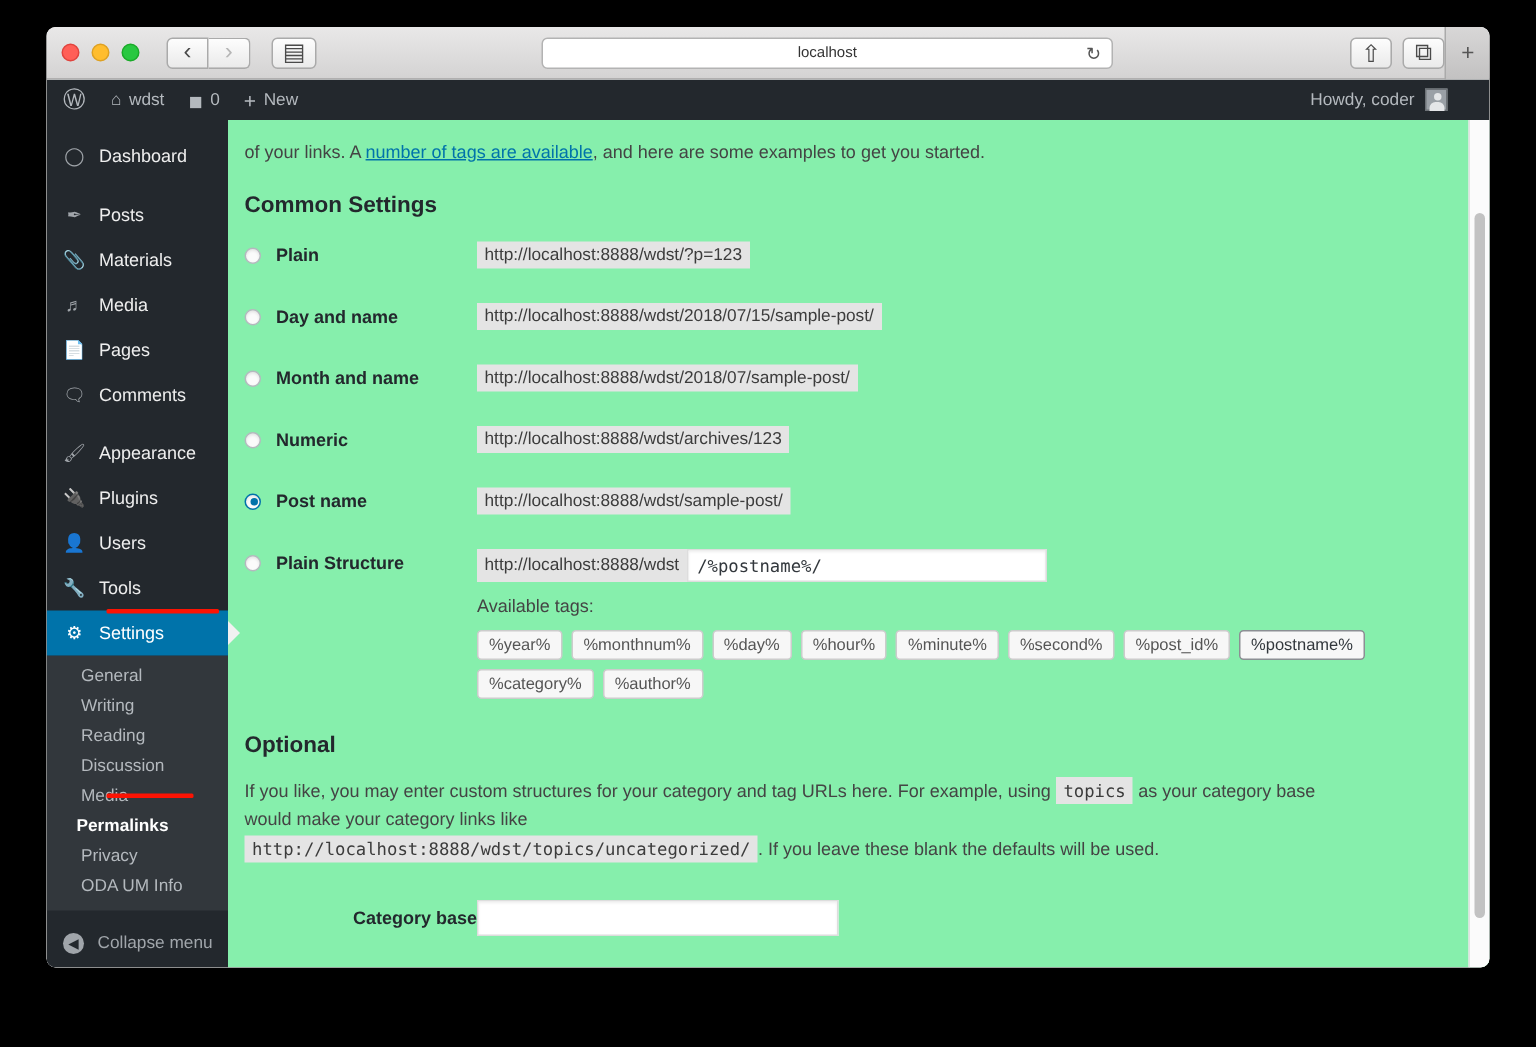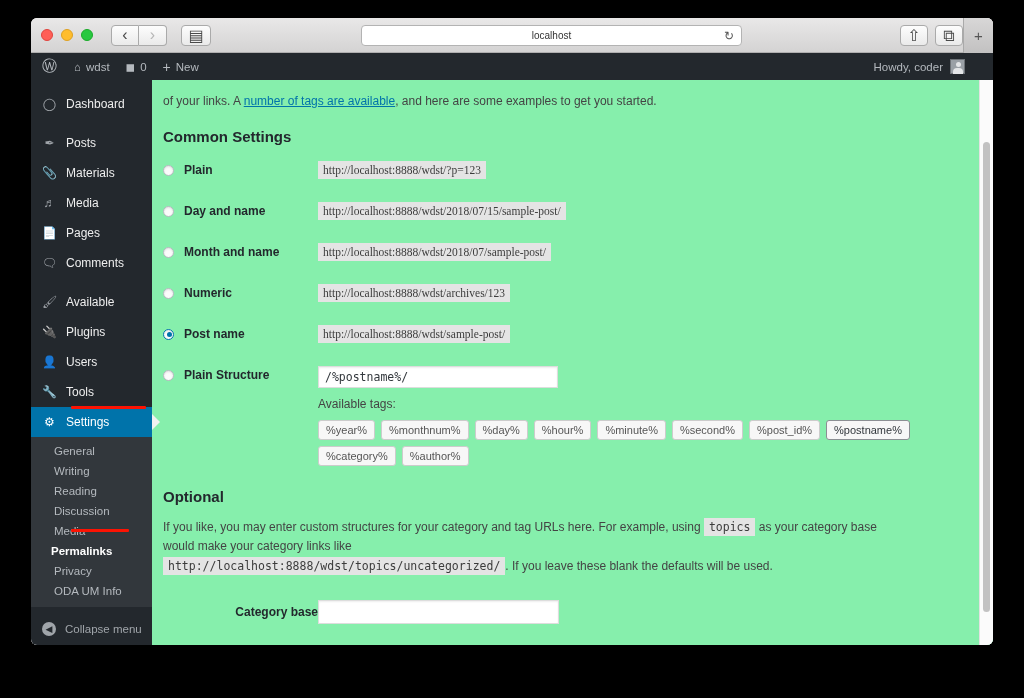--- a/index.html
+++ b/index.html
@@ -194,21 +194,21 @@
     flex: none; position: relative;
     box-shadow: inset 0 1px 2px rgba(0,0,0,0.1);
   }
   .radio.checked { border-color: #0073aa; }
   .radio.checked::after {
     content:""; position:absolute; left:2.5px; top:2.5px;
     width:5px; height:5px; border-radius:50%; background:#0073aa;
   }
   .radio-label { font-size: 12px; font-weight: bold; color: #23282d; }
   .code-chip {
-    font-family: Liberation Serif, serif;
+    font-family: Liberation Sans, sans-serif;
     font-size: 11.5px;
     background: #e4e4e4;
     color: #3c3c3c;
     padding: 3px 5px;
     white-space: nowrap;
     text-align: right;
   }
 
   #custom-structure-row { align-items: flex-start; margin-bottom: 9px; }
   #custom-structure-row .radio-cell { padding-top: 2px; }
@@ -348,21 +348,21 @@
         <span>Pages</span>
       </div>
       <div class="menu-item">
         <span class="mi-icon">🗨</span>
         <span>Comments</span>
       </div>
       <div class="menu-sep"></div>
 
       <div class="menu-item">
         <span class="mi-icon">🖌</span>
-        <span>Available</span>
+        <span>Appearance</span>
       </div>
       <div class="menu-item">
         <span class="mi-icon">🔌</span>
         <span>Plugins</span>
       </div>
       <div class="menu-item">
         <span class="mi-icon">👤</span>
         <span>Users</span>
       </div>
       <div class="menu-item">
@@ -443,20 +443,21 @@
           </div>
           <span class="code-chip">http://localhost:8888/wdst/sample-post/</span>
         </div>
 
         <div class="settings-row" id="custom-structure-row">
           <div class="radio-cell">
             <span class="radio"></span>
             <span class="radio-label">Plain Structure</span>
           </div>
           <div class="struct-field">
+            <span class="code-chip" id="custom-structure-prefix">http://localhost:8888/wdst</span>
             <input id="custom-structure-input" type="text" value="/%postname%/" style="">
           </div>
         </div>
 
         <div id="available-tags-block">
           <div id="available-tags-label">Available tags:</div>
           <div id="tag-buttons">
             <span class="tag-button">%year%</span>
             <span class="tag-button">%monthnum%</span>
             <span class="tag-button">%day%</span>

